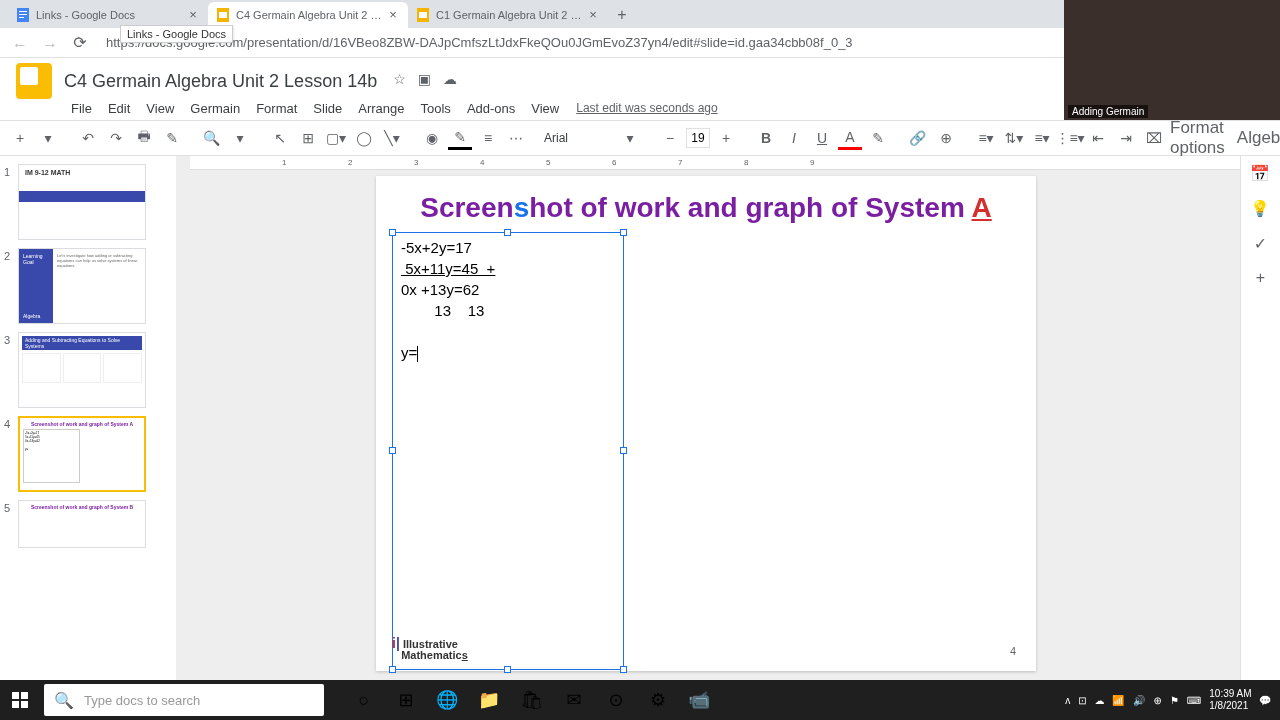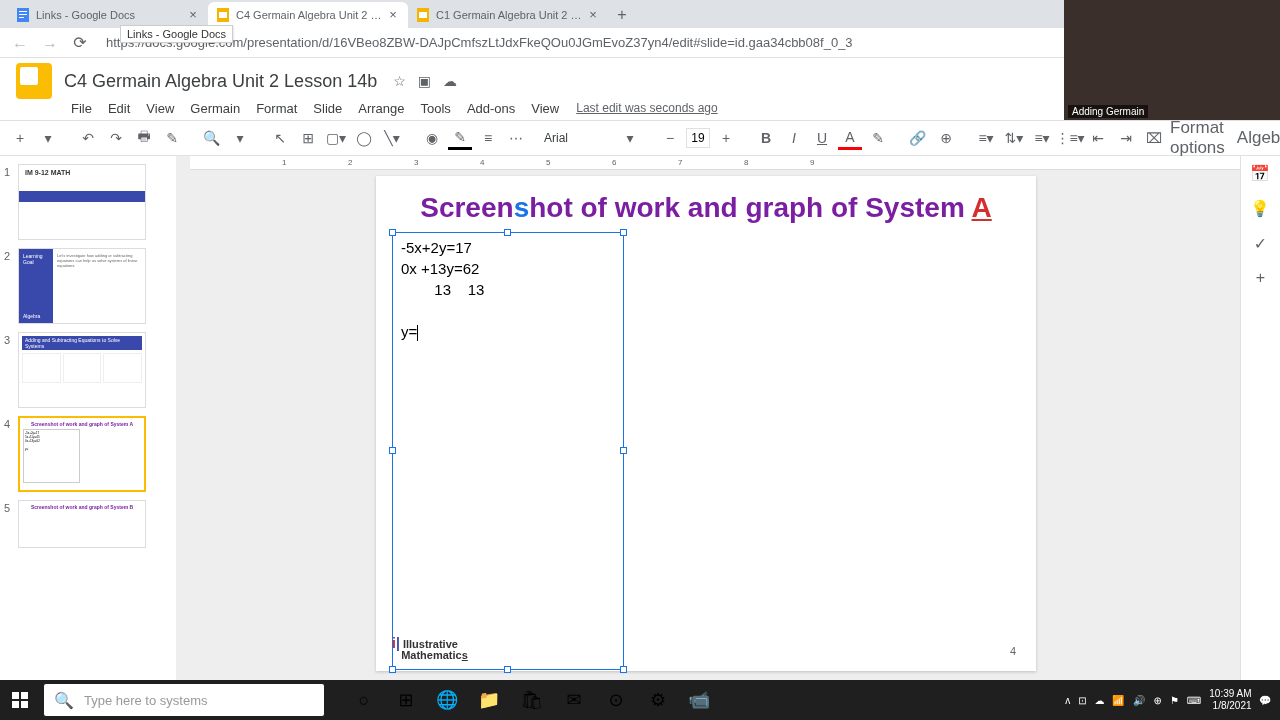--- a/index.html
+++ b/index.html
@@ -75,21 +75,21 @@
 .viewbtn{width:24px;height:24px;display:flex;align-items:center;justify-content:center;color:#5f6368;margin-right:12px}
 .explore{margin-left:auto;margin-right:40px;background:#fff;border:1px solid #dadce0;border-radius:16px;padding:4px 12px;font-size:12px;color:#5f6368;display:flex;align-items:center;gap:6px}
 .taskbar{position:absolute;bottom:0;left:0;right:0;height:40px;background:#1f1f1f;display:flex;align-items:center}
 .winbtn{width:40px;height:40px;display:flex;align-items:center;justify-content:center;color:#fff}
 .search{height:32px;width:280px;background:#fff;border-radius:2px;display:flex;align-items:center;padding:0 10px;margin-left:4px}
 .search-icon{color:#666;margin-right:10px}
 .search-text{color:#999;font-size:13px}
 .tbcenter{display:flex;margin-left:20px;gap:2px}
 .tbapp{width:40px;height:40px;display:flex;align-items:center;justify-content:center;font-size:18px}
 .tbright{margin-left:auto;display:flex;align-items:center;color:#fff;font-size:10px;padding-right:8px;gap:8px}
-.tbtime{text-align:right;line-height:1.2}
+.tbtime{text-align:left;line-height:1.2}
 .webcam{position:absolute;top:0;right:0;width:216px;height:120px;background:#3a2f2a;z-index:50}
 .webcam-name{position:absolute;bottom:2px;left:4px;background:rgba(0,0,0,.6);color:#fff;font-size:10px;padding:1px 4px}
 .redA{color:#d32f2f;text-decoration:underline}
 .blueS{color:#1a73e8}
 .caret{display:inline-block;width:1px;height:16px;background:#000;vertical-align:middle}
 svg{display:block}
 </style>
 </head>
 <body>
 
@@ -134,21 +134,21 @@
   <span class="navbtn">←</span>
   <span class="navbtn">→</span>
   <span class="navbtn reload">⟳</span>
   <span class="url">https://docs.google.com/presentation/d/16VBeo8ZBW-DAJpCmfszLtJdxFkeQOu0JGmEvoZ37yn4/edit#slide=id.gaa34cbb08f_0_3</span>
   <span class="star">☆</span>
 </div>
 
 <div class="titlebar">
   <div class="logo"></div>
   <div>
-    <div style="display:flex;align-items:center">
+    <div style="display:flex;align-items:flex-start">
       <span class="doctitle">C4 Germain Algebra Unit 2 Lesson 14b</span>
       <div class="titleicons">
         <span>☆</span>
         <span>▣</span>
         <span>☁</span>
       </div>
     </div>
   </div>
   <div class="titleright">
     <span>〽</span>
@@ -287,20 +287,21 @@
           <div class="handle h-tl"></div>
           <div class="handle h-tm"></div>
           <div class="handle h-tr"></div>
           <div class="handle h-ml"></div>
           <div class="handle h-mr"></div>
           <div class="handle h-bl"></div>
           <div class="handle h-bm"></div>
           <div class="handle h-br"></div>
           <div class="textbox-content">
             <div>-5x+2y=17</div>
+            <div class="tb-line2">&nbsp;5x+11y=45&nbsp;&nbsp;+</div>
             <div class="tb-line3"><span style="text-decoration:none">0x </span><span>+13y=62</span></div>
             <div>&nbsp;&nbsp;&nbsp;&nbsp;&nbsp;&nbsp;&nbsp;&nbsp;13&nbsp;&nbsp;&nbsp;&nbsp;13</div>
             <br>
             <div><span>y=</span><span class="caret"></span></div>
           </div>
         </div>
         <div class="slide-footer">
           <span class="im-i">i</span><span style="color:#3949ab;font-size:14px">|</span> <span>Illustrative</span><br>
           &nbsp;&nbsp;&nbsp;<span>Mathematic<span style="text-decoration:underline">s</span></span>
         </div>
@@ -331,21 +332,21 @@
   <div class="winbtn">
       <svg width="16" height="16">
         <rect x="0" y="0" width="7" height="7" fill="#fff"></rect>
         <rect x="9" y="0" width="7" height="7" fill="#fff"></rect>
         <rect x="0" y="9" width="7" height="7" fill="#fff"></rect>
         <rect x="9" y="9" width="7" height="7" fill="#fff"></rect>
       </svg>
     </div>
   <div class="search">
     <span class="search-icon">🔍</span>
-    <span class="search-text">Type here to systems</span>
+    <span class="search-text">Type docs to search</span>
   </div>
   <div class="tbcenter">
     <div class="tbapp">○</div>
     <div class="tbapp">⊞</div>
     <div class="tbapp">🌐</div>
     <div class="tbapp">📁</div>
     <div class="tbapp">🛍</div>
     <div class="tbapp">✉</div>
     <div class="tbapp">⊙</div>
     <div class="tbapp">⚙</div>

